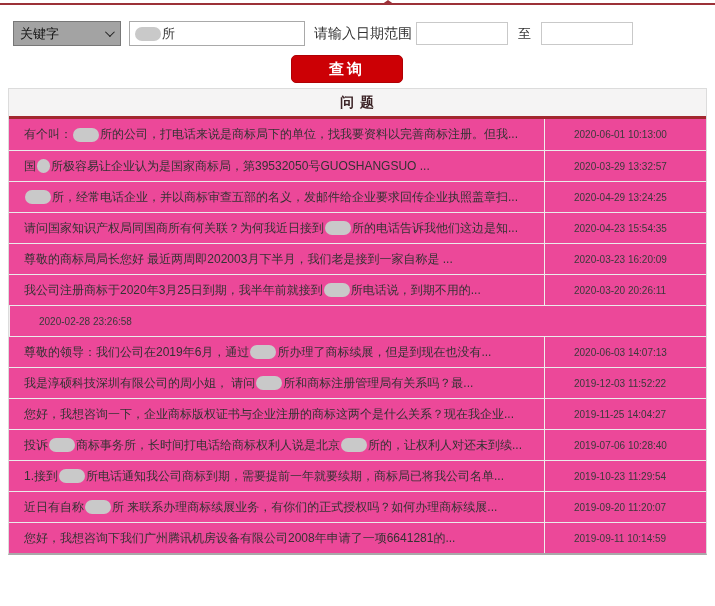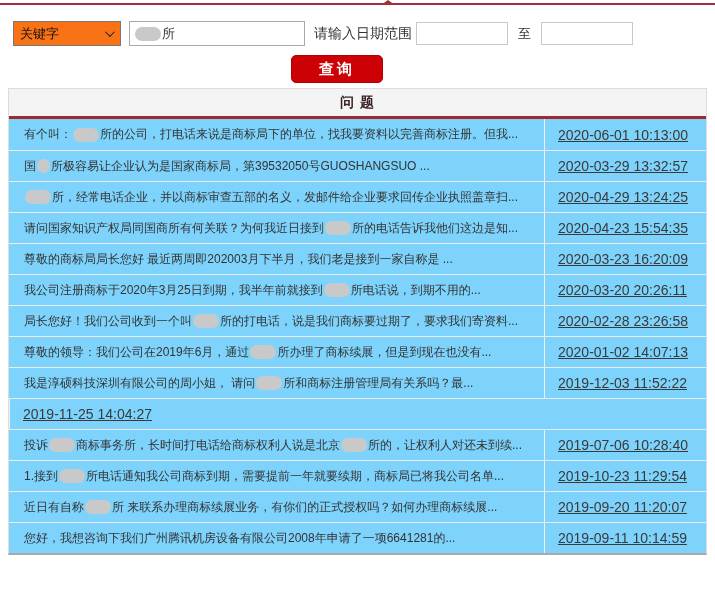--- a/index.html
+++ b/index.html
@@ -9,53 +9,53 @@
     background:#ffffff; position:relative; overflow:hidden;
   }
   
   .top-line { position:absolute; top:3px; left:0; width:715px; height:2px; background:#9c3138; }
   .top-pointer { position:absolute; top:0; left:381px; width:0; height:0;
     border-left:7px solid transparent; border-right:7px solid transparent;
     border-bottom:5px solid #9c3138; }
 
   
   .form-row { position:absolute; top:21px; left:13px; display:flex; align-items:center; }
-  .selectbox { width:108px; height:25px; border:1px solid #777; background:#f97316;
+  .selectbox { width:108px; height:25px; border:1px solid #777; background:#a3a3a3;
     display:flex; align-items:center; justify-content:space-between; padding:0 8px 0 6px;
     font-size:13px; color:#111; cursor:default; }
   .chev { width:7px; height:7px; border-right:1.5px solid #222; border-bottom:1.5px solid #222;
     transform:rotate(45deg) translateY(-2px); }
   .kw-input { width:176px; height:25px; border:1px solid #a9a9a9; margin-left:8px;
     display:flex; align-items:center; padding:0 4px; font-size:13px; color:#333;
     white-space:nowrap; overflow:hidden; }
   .date-label { font-size:14px; color:#333; margin-left:9px; }
   .date-input { width:92px; height:23px; border:1px solid #c9c9c9; margin-left:4px;
     font-size:12px; padding:0 4px; outline:none; }
   .to-label { font-size:13px; color:#333; margin:0 6px 0 10px; }
 
-  .query-btn { position:absolute; top:55px; left:291px; width:92px; height:28px;
+  .query-btn { position:absolute; top:55px; left:291px; width:112px; height:28px;
     background:#cc0005; color:#fff; border:1px solid #b00004; border-radius:5px;
     font-size:15px; font-weight:bold; letter-spacing:3px; cursor:pointer;
     font-family:"Liberation Sans","DejaVu Sans",sans-serif; }
 
   
   .qtable { position:absolute; top:88px; left:8px; width:699px;
-    border:1px solid #dcdcdc; border-bottom:2px solid #a9a9a9; background:#7dd3fc; }
+    border:1px solid #dcdcdc; border-bottom:2px solid #a9a9a9; background:#ec4899; }
   .thead { display:flex; height:30px; background:#f5f4f4; border-bottom:3px solid #a2272e;
     align-items:center; }
   .th { font-size:14px; font-weight:bold; color:#3b2326; text-align:center; }
   .th-q { flex:1; letter-spacing:1px; }
   .th-t { width:162px; }
   .trow { display:flex; height:31px; border-top:1px solid #ebebeb; align-items:stretch; }
   .trow:first-child { border-top:none; }
   .tcell { display:flex; align-items:center; }
   .qcell { flex:1; padding:0 8px 0 15px; font-size:12px; color:#333;
     white-space:nowrap; overflow:hidden; }
-  .timecell { width:162px; border-left:1px solid #f0eeee; padding-left:13px;
-    font-size:14px; color:#3a3a3a;text-decoration:underline; }
+  .timecell { width:162px; border-left:1px solid #f0eeee; padding-left:29px;
+    font-size:10px; color:#3a3a3a; }
   .redact { display:inline-block; height:14px; background:#c9c9c9; border-radius:8px;
     vertical-align:-3px; margin:0 1px; }
 </style>
 </head>
 <body>
 
 <div class="top-line"></div>
 <div class="top-pointer"></div>
 
 <div class="form-row">
@@ -95,32 +95,32 @@
       </div>
       <div class="trow">
         <div class="tcell qcell">尊敬的商标局局长您好 最近两周即202003月下半月，我们老是接到一家自称是 ...</div>
         <div class="tcell timecell">2020-03-23 16:20:09</div>
       </div>
       <div class="trow">
         <div class="tcell qcell">我公司注册商标于2020年3月25日到期，我半年前就接到<span class="redact" style="width: 26px;"></span>所电话说，到期不用的...</div>
         <div class="tcell timecell">2020-03-20 20:26:11</div>
       </div>
       <div class="trow">
-        <div class="tcell qcell">局长您好！我们公司收到一个叫<span class="redact" style="width: 26px;"></span>所的打电话，说是我们商标要过期了，要求我们寄资料...</div>
         <div class="tcell timecell">2020-02-28 23:26:58</div>
       </div>
       <div class="trow">
         <div class="tcell qcell">尊敬的领导：我们公司在2019年6月，通过<span class="redact" style="width: 26px;"></span>所办理了商标续展，但是到现在也没有...</div>
-        <div class="tcell timecell">2020-01-02 14:07:13</div>
+        <div class="tcell timecell">2020-06-03 14:07:13</div>
       </div>
       <div class="trow">
         <div class="tcell qcell">我是淳硕科技深圳有限公司的周小姐， 请问<span class="redact" style="width: 26px;"></span>所和商标注册管理局有关系吗？最...</div>
         <div class="tcell timecell">2019-12-03 11:52:22</div>
       </div>
       <div class="trow">
+        <div class="tcell qcell">您好，我想咨询一下，企业商标版权证书与企业注册的商标这两个是什么关系？现在我企业...</div>
         <div class="tcell timecell">2019-11-25 14:04:27</div>
       </div>
       <div class="trow">
         <div class="tcell qcell">投诉<span class="redact" style="width: 26px;"></span>商标事务所，长时间打电话给商标权利人说是北京<span class="redact" style="width: 26px;"></span>所的，让权利人对还未到续...</div>
         <div class="tcell timecell">2019-07-06 10:28:40</div>
       </div>
       <div class="trow">
         <div class="tcell qcell">1.接到<span class="redact" style="width: 26px;"></span>所电话通知我公司商标到期，需要提前一年就要续期，商标局已将我公司名单...</div>
         <div class="tcell timecell">2019-10-23 11:29:54</div>
       </div>

